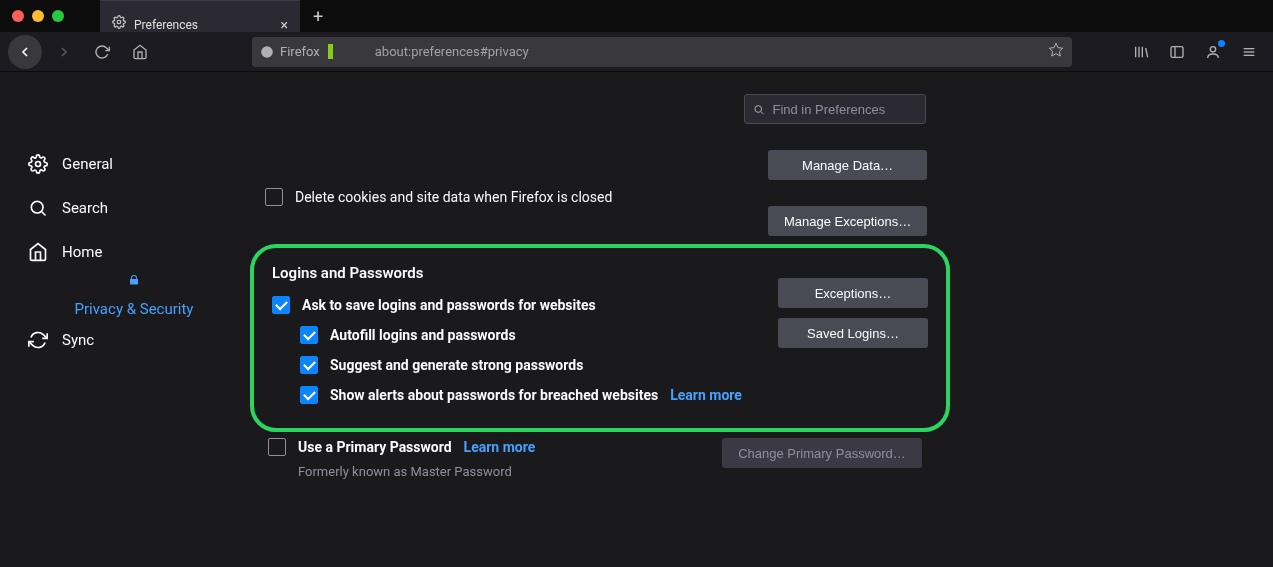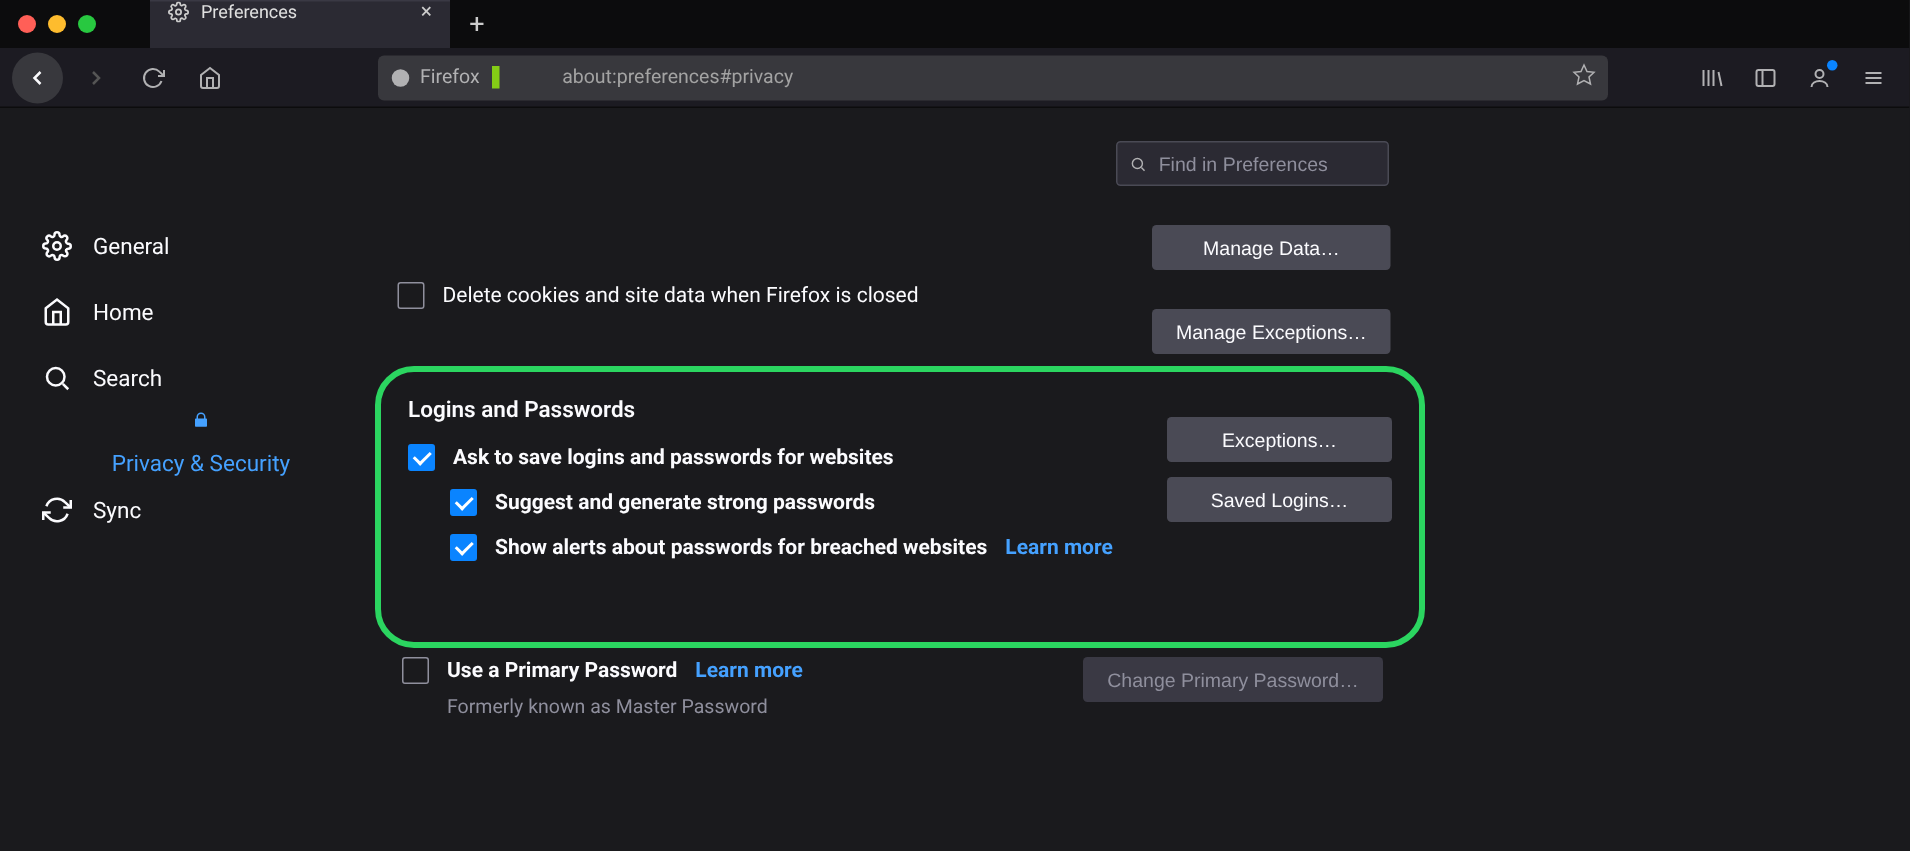--- a/index.html
+++ b/index.html
@@ -31,21 +31,21 @@
   .tl-min { background: #febc2e; }
   .tl-max { background: #28c840; }
   .tab-strip {
     display: flex;
     height: 100%;
     align-items: stretch;
     margin-left: 24px;
   }
   .tab {
     display: flex;
-    align-items: flex-start;
+    align-items: flex-end;
     background: #2b2a33;
     padding: 0 12px;
     min-width: 200px;
     gap: 8px;
     border-top: 1px solid #3a3944;
     color: #e0e0e0;
     font-size: 12px;
   }
   .tab .tab-icon svg { width: 14px; height: 14px; }
   .tab .tab-close {
@@ -389,31 +389,31 @@
   <div class="sidebar">
     <div class="side-item">
       <svg viewBox="0 0 24 24" fill="none" stroke="currentColor" stroke-width="2">
           <circle cx="12" cy="12" r="3"></circle>
           <path d="M19.4 15a1.65 1.65 0 0 0 .33 1.82l.06.06a2 2 0 1 1-2.83 2.83l-.06-.06a1.65 1.65 0 0 0-1.82-.33 1.65 1.65 0 0 0-1 1.51V21a2 2 0 1 1-4 0v-.09A1.65 1.65 0 0 0 9 19.4a1.65 1.65 0 0 0-1.82.33l-.06.06a2 2 0 1 1-2.83-2.83l.06-.06a1.65 1.65 0 0 0 .33-1.82 1.65 1.65 0 0 0-1.51-1H3a2 2 0 1 1 0-4h.09A1.65 1.65 0 0 0 4.6 9a1.65 1.65 0 0 0-.33-1.82l-.06-.06a2 2 0 1 1 2.83-2.83l.06.06a1.65 1.65 0 0 0 1.82.33H9a1.65 1.65 0 0 0 1-1.51V3a2 2 0 1 1 4 0v.09a1.65 1.65 0 0 0 1 1.51 1.65 1.65 0 0 0 1.82-.33l.06-.06a2 2 0 1 1 2.83 2.83l-.06.06a1.65 1.65 0 0 0-.33 1.82V9c.16.61.66 1.08 1.29 1.21H21a2 2 0 1 1 0 4h-.09a1.65 1.65 0 0 0-1.51 1z"></path>
         </svg>
       <span>General</span>
     </div>
     <div class="side-item">
       <svg viewBox="0 0 24 24" fill="none" stroke="currentColor" stroke-width="2">
+          <circle cx="11" cy="11" r="7"></circle>
+          <line x1="21" y1="21" x2="16.65" y2="16.65"></line>
+        </svg>
+      <span>Search</span>
+    </div>
+    <div class="side-item">
+      <svg viewBox="0 0 24 24" fill="none" stroke="currentColor" stroke-width="2">
           <path d="M3 9l9-7 9 7v11a2 2 0 0 1-2 2H5a2 2 0 0 1-2-2z"></path>
           <polyline points="9 22 9 12 15 12 15 22"></polyline>
         </svg>
       <span>Home</span>
-    </div>
-    <div class="side-item">
-      <svg viewBox="0 0 24 24" fill="none" stroke="currentColor" stroke-width="2">
-          <circle cx="11" cy="11" r="7"></circle>
-          <line x1="21" y1="21" x2="16.65" y2="16.65"></line>
-        </svg>
-      <span>Search</span>
     </div>
     <div class="side-item active">
       <svg viewBox="0 0 24 24" fill="currentColor">
           <path d="M6 10V8a6 6 0 1 1 12 0v2h1a1 1 0 0 1 1 1v9a1 1 0 0 1-1 1H5a1 1 0 0 1-1-1v-9a1 1 0 0 1 1-1h1zm2 0h8V8a4 4 0 1 0-8 0v2z"></path>
         </svg>
       <span>Privacy &amp; Security</span>
     </div>
     <div class="side-item">
       <svg viewBox="0 0 24 24" fill="none" stroke="currentColor" stroke-width="2">
           <path d="M23 4v6h-6"></path>
@@ -448,20 +448,24 @@
 
     <div class="highlight-box">
       <div class="section-title">Logins and Passwords</div>
 
       <div class="opt-row">
         <span class="checkbox checked"></span>
         <span>Ask to save logins and passwords for websites</span>
       </div>
       <div class="opt-row indent">
         <span class="checkbox checked"></span>
+        <span>Autofill logins and passwords</span>
+      </div>
+      <div class="opt-row indent">
+        <span class="checkbox checked"></span>
         <span>Suggest and generate strong passwords</span>
       </div>
       <div class="opt-row indent">
         <span class="checkbox checked"></span>
         <span>Show alerts about passwords for breached websites</span>
         <span class="link">Learn more</span>
       </div>
 
       <div class="section-buttons">
         <button class="btn">Exceptions…</button>

